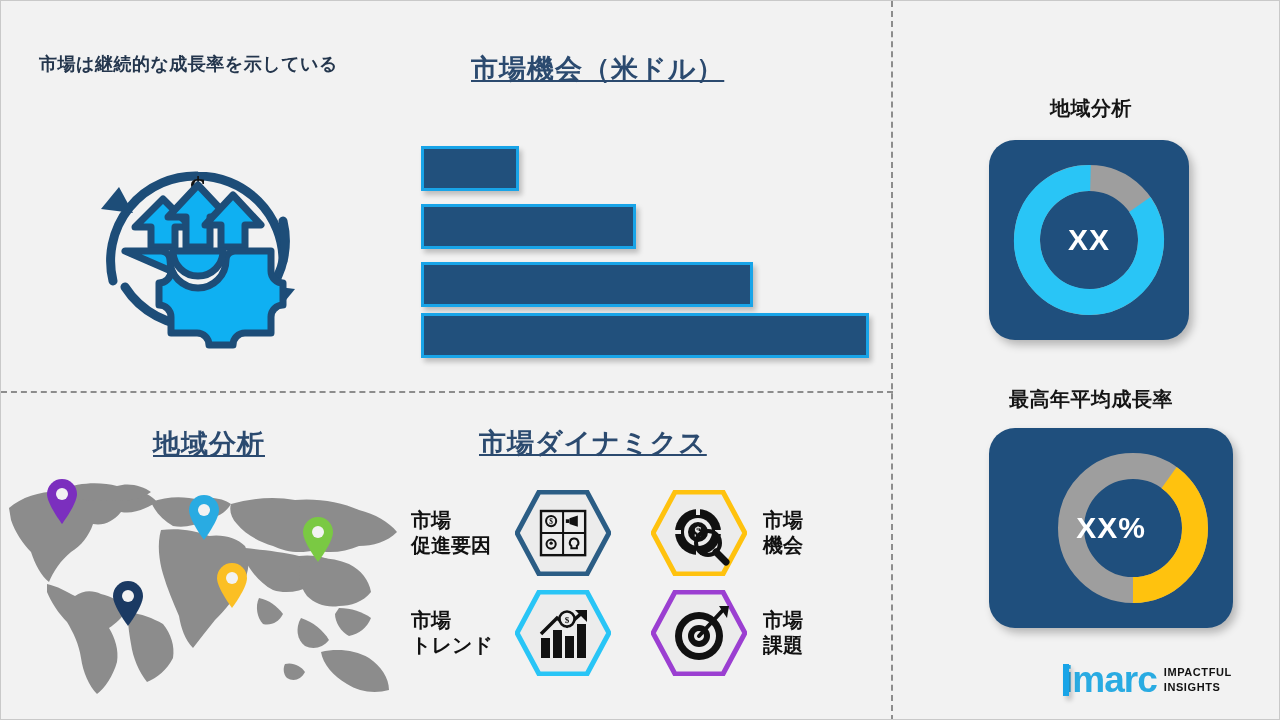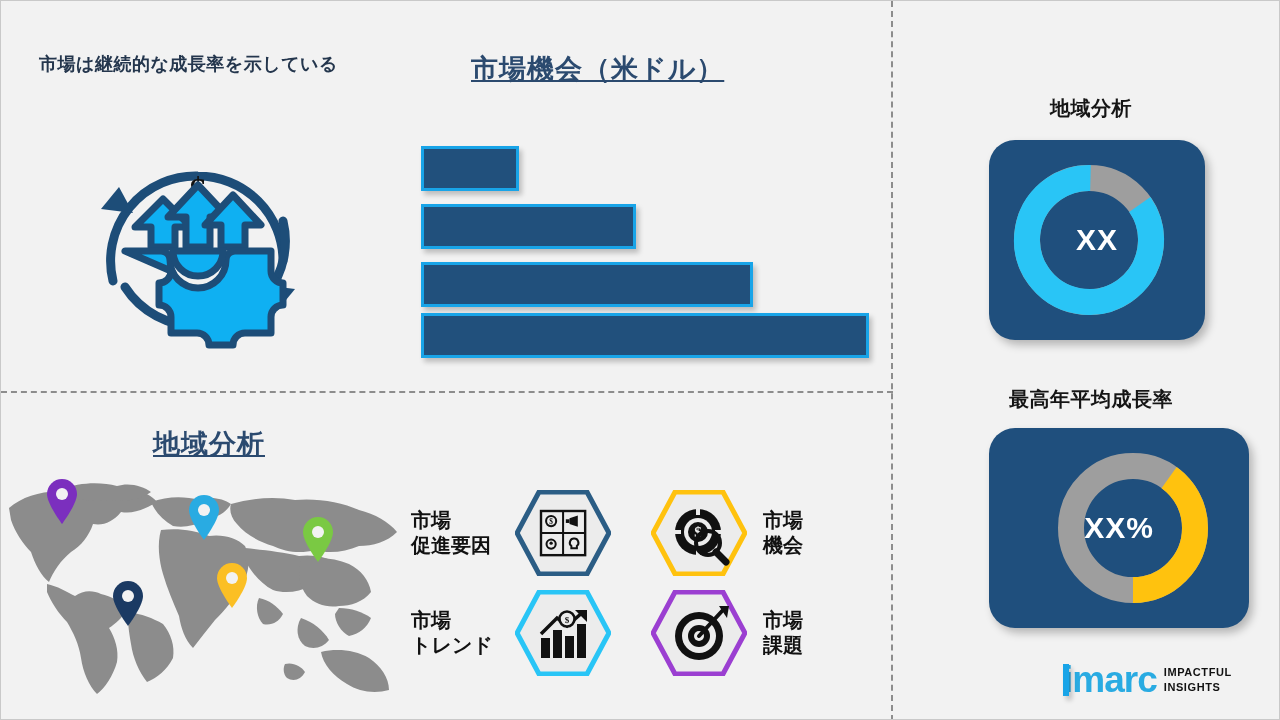--- a/index.html
+++ b/index.html
@@ -77,21 +77,21 @@
   .hex-label{
     position:absolute;top:50%;transform:translateY(-50%);
     font-size:20px;font-weight:bold;color:#111;line-height:1.25;
     white-space:pre-line;
   }
   .hex-label.left{left:0;width:88px;text-align:left;}
   .hex-label.right{right:0;width:88px;text-align:left;}
 
   
   .donut-card{
-    position:absolute;width:216px;height:200px;border-radius:26px;
+    position:absolute;width:200px;height:200px;border-radius:26px;
     background:#1f4f7d;box-shadow:4px 5px 9px rgba(0,0,0,.25);
   }
   .donut-center{
     position:absolute;left:50%;top:50%;transform:translate(-50%,-50%);
     color:#fff;font-weight:bold;font-size:30px;letter-spacing:1px;
   }
 
   
   #logo{position:absolute;left:1062px;top:662px;display:flex;align-items:center;gap:7px;}
   #logo .wordmark{font-size:37px;font-weight:bold;color:#29abe2;letter-spacing:-1px;line-height:.9;}
@@ -203,20 +203,21 @@
       </svg>
     </div>
     <div class="pin" style="left:110px;top:124px;">
       <svg viewBox="0 0 34 46" width="34" height="46">
         <path d="M17 46 C17 46 32 26 32 16 A15 15 0 0 0 2 16 C2 26 17 46 17 46 Z" fill="#1b3a63"></path>
         <circle cx="17" cy="16" r="6" fill="#f2f2f2"></circle>
       </svg>
     </div>
   </div>
 
+  <div class="sec-title" id="dyn-title">市場ダイナミクス</div>
 
   <div class="hex-cell" style="left:410px;top:489px;">
     <div class="hex-label left">市場
 促進要因</div>
     <div class="hex" style="left:104px;">
       <svg viewBox="0 0 96 86" width="96" height="86">
         <polygon points="24,2 72,2 94,43 72,84 24,84 2,43" fill="#ececec" stroke="#2b5d85" stroke-width="5"></polygon>
         <g transform="translate(26,21) scale(0.92)">
           <rect x="0" y="0" width="48" height="48" fill="none" stroke="#111" stroke-width="2.6"></rect>
           <line x1="24" y1="0" x2="24" y2="48" stroke="#111" stroke-width="2.2"></line>

